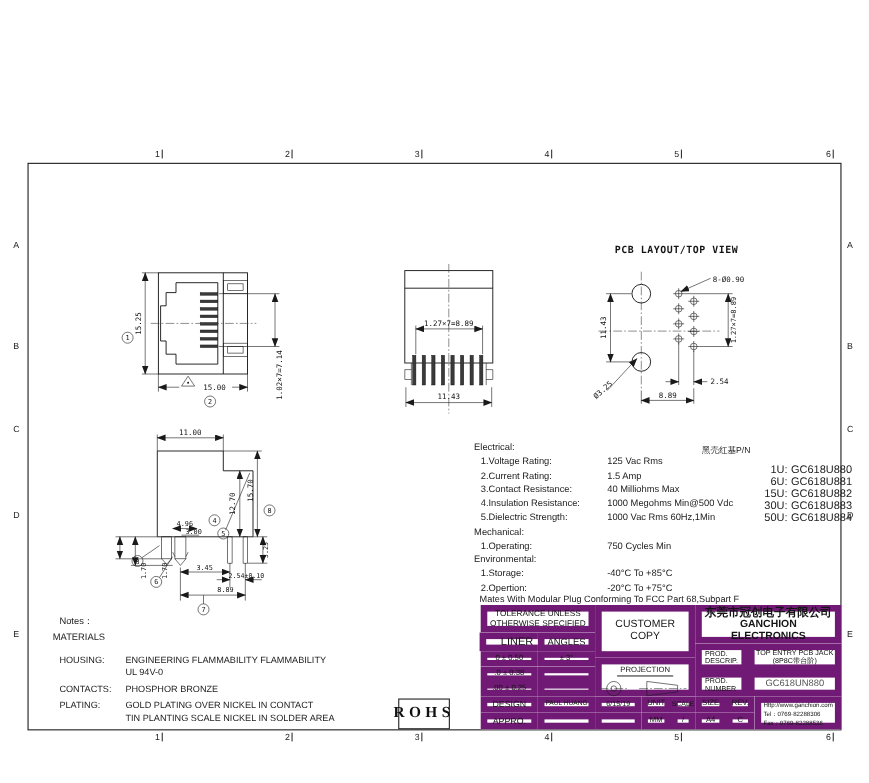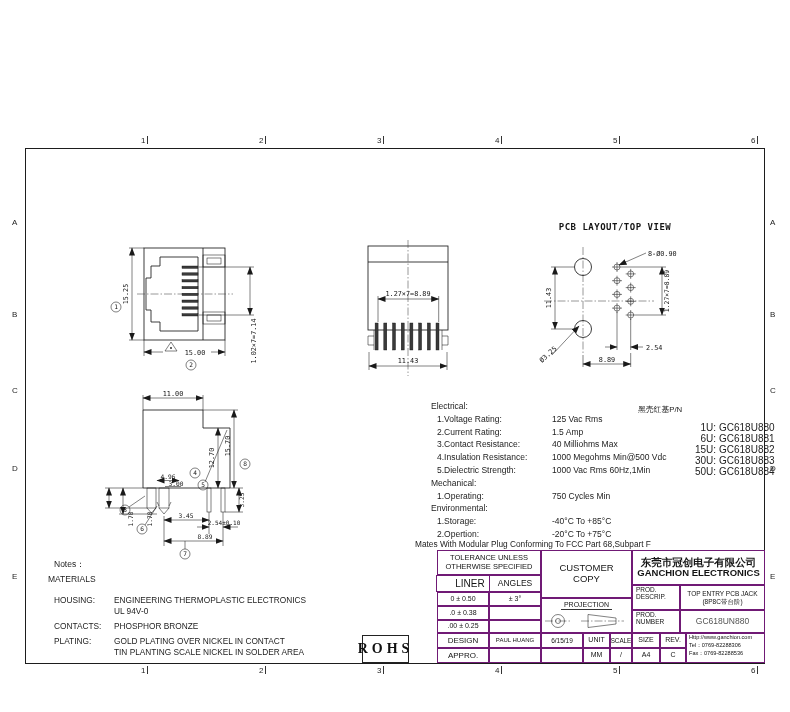--- a/index.html
+++ b/index.html
@@ -42,33 +42,33 @@
 .ln{stroke:#1a1a1a;stroke-width:.85;fill:none}
 .thin{stroke:#1a1a1a;stroke-width:.55;fill:none}
 .cl{stroke:#444;stroke-width:.55;fill:none;stroke-dasharray:8 2 1.5 2}
 .pin{fill:#3a3a3a;stroke:#111;stroke-width:.4}
 
 
 .specs{position:absolute;left:424px;top:400px;width:250px;font-size:8.5px;line-height:12.8px;color:#1c1c1c}
 .spec-h{padding-left:7px}
 .spec-row{display:flex}
 .spec-row .sl{width:128px;padding-left:13px}
-.spec-foot{position:absolute;left:415px;top:539px;font-size:8.3px;color:#1c1c1c;white-space:nowrap}
+.spec-foot{position:absolute;left:436px;top:539px;font-size:8.3px;color:#1c1c1c;white-space:nowrap}
 .pn-label{position:absolute;left:638px;top:404px;font-size:7.8px;color:#222;font-weight:normal}
 .pn-list{position:absolute;left:694px;top:422px;font-size:10px;line-height:11px;color:#222}
 .pn-row{display:flex}
 .pn-size{width:22px;text-align:right}
 .pn-val{margin-left:3px}
 .notes{position:absolute;color:#1c1c1c}
 .note-row{display:flex;font-size:8.3px;line-height:11px}
 .note-row .nl{width:60px}
 .n-heading{font-size:8.5px}
 
 
-.cell{position:absolute;border:1px solid #701a75;background:#fff;display:flex;align-items:center;justify-content:center;
+.cell{position:absolute;border:6px solid #701a75;background:#fff;display:flex;align-items:center;justify-content:center;
  text-align:center;font-size:8px;color:#141414;line-height:1.15}
 .cell.left{justify-content:flex-start;text-align:left}
 .rohs{position:absolute;left:362px;top:635px;width:47px;height:28px;border:1.5px solid #222;display:flex;
  align-items:center;justify-content:center;font-family:"Liberation Serif",serif;font-weight:bold;font-size:14px;
  letter-spacing:4px;color:#111}
 .proj-label{border-bottom:1px solid #333;padding:0 3px;font-size:7px}
 </style>
 </head>
 <body>
 
@@ -366,21 +366,21 @@
     <div class="pn-row">
         <span class="pn-size">50U:</span>
         <span class="pn-val">GC618U884</span>
       </div>
   </div>
 
   <div class="notes n-heading" style="left:54px;top:559px">Notes：</div>
   <div class="notes n-heading" style="left:48px;top:574px">MATERIALS</div>
   <div class="notes note-row" style="left:54px;top:595px">
     <span class="nl">HOUSING:</span>
-    <span><span>ENGINEERING THERMOPLASTIC ELECTRONICS</span><br><span>UL 94V-0</span></span>
+    <span><span>ENGINEERING FLAMMABILITY FLAMMABILITY</span><br><span>UL 94V-0</span></span>
   </div>
   <div class="notes note-row" style="left:54px;top:621px">
     <span class="nl">CONTACTS:</span>
     <span>PHOSPHOR BRONZE</span>
   </div>
   <div class="notes note-row" style="left:54px;top:636px">
     <span class="nl">PLATING:</span>
     <span><span>GOLD PLATING OVER NICKEL IN CONTACT</span><br><span>TIN PLANTING SCALE NICKEL IN SOLDER AREA</span></span>
   </div>
 

